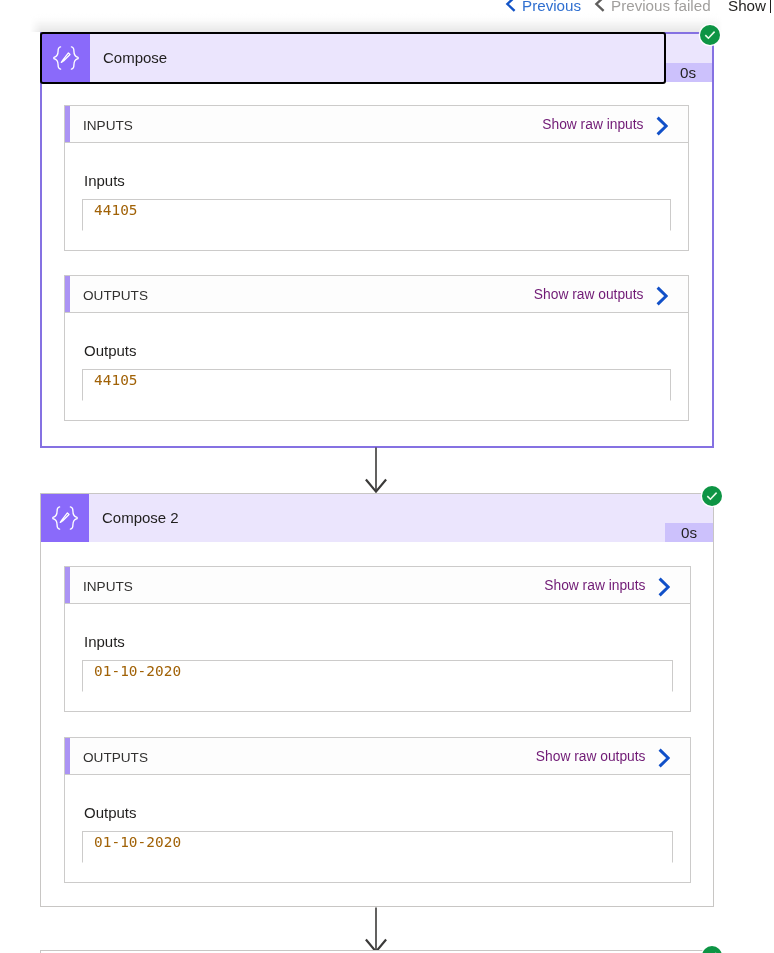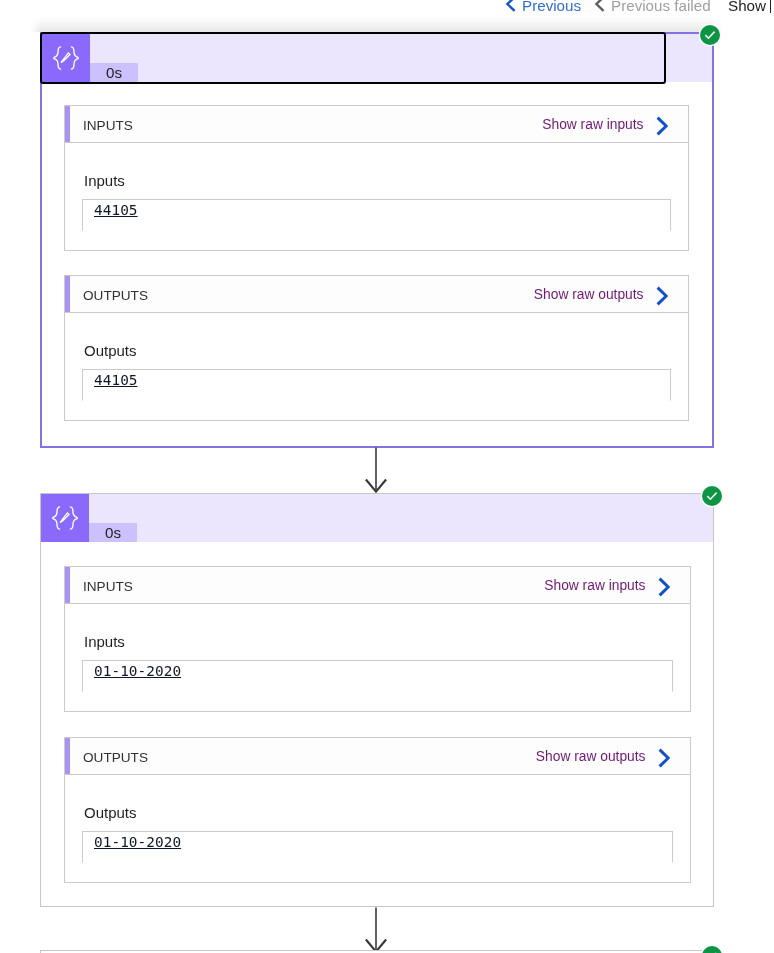--- a/index.html
+++ b/index.html
@@ -47,22 +47,22 @@
                border:1px solid #cccbca;display:flex;align-items:center;}
   .panel .phdr .stripe{position:absolute;left:0;top:0;bottom:0;width:5px;background:#ab93f4;}
   .panel .phdr .ptitle{margin-left:18px;font-size:13.6px;color:#323130;position:relative;top:1px;}
   .panel .phdr .praw{position:absolute;right:20.5px;font-size:13.8px;color:#701a75;
                      display:flex;align-items:center;gap:12px;}
   .panel .phdr .chevr{position:relative;top:1.5px;}
   .panel .pbody{box-sizing:border-box;border:1px solid #cccbca;border-top:none;background:#fff;
                 padding:0;}
   .fieldlabel{font-size:15px;color:#201f1e;font-weight:400;}
   .valuebox{box-sizing:border-box;border:1px solid #cccbca;background:#fff;
-            font-family:"DejaVu Sans Mono",monospace;font-size:14.4px;color:#0f172a;
-            display:flex;align-items:center;padding-left:11px;letter-spacing:0.05px;text-decoration:underline;}
+            font-family:"DejaVu Sans Mono",monospace;font-size:14.4px;color:#a16207;
+            display:flex;align-items:center;padding-left:11px;letter-spacing:0.05px;}
 
   
   .arrow{position:absolute;}
 
   
   #card1{left:40px;top:32px;width:674px;height:416px;border-width:2px;}
   #dot1{left:658px;top:-9px;}
   #c1-inputs{left:22px;top:71px;width:625px;}
   #c1-outputs{left:22px;top:241px;width:625px;}
 
@@ -112,20 +112,21 @@
   <div class="card selected" id="card1">
     <div class="cardhdr focus">
       <div class="focusring"></div>
       <div class="hdricon">
         <svg width="26" height="26" viewBox="0 0 26 26" aria-hidden="true">
           <path d="M7.6 1.9 C5.1 2.3 5.1 4.0 5.1 6.0 C5.1 9.2 4.3 11.6 0.9 12.3 L0.9 13.7 C4.3 14.4 5.1 16.8 5.1 20.0 C5.1 22.0 5.1 23.7 7.6 24.1" fill="none" stroke="#ffffff" stroke-width="1.35" stroke-linecap="round" stroke-linejoin="round"></path>
           <path d="M18.4 1.9 C20.9 2.3 20.9 4.0 20.9 6.0 C20.9 9.2 21.7 11.6 25.1 12.3 L25.1 13.7 C21.7 14.4 20.9 16.8 20.9 20.0 C20.9 22.0 20.9 23.7 18.4 24.1" fill="none" stroke="#ffffff" stroke-width="1.35" stroke-linecap="round" stroke-linejoin="round"></path>
           <path d="M15.4 7.9 L17.0 9.5 L10.8 15.7 L8.3 17.4 L10.0 14.9 Z" fill="none" stroke="#ffffff" stroke-width="1.3" stroke-linejoin="round"></path>
         </svg>
       </div>
+      <div class="hdrtitle">Compose</div>
       <div class="hdrdur">0s</div>
     </div>
     <div class="statusdot" id="dot1">
       <svg width="14" height="14" viewBox="0 0 14 14" aria-hidden="true">
         <path d="M2.3 7.1 L5.4 10.2 L11.6 3.6" fill="none" stroke="#eafbe9" stroke-width="1.6" stroke-linecap="butt" stroke-linejoin="miter"></path>
       </svg>
     </div>
 
     <div class="panel" id="c1-inputs">
       <div class="phdr">
@@ -169,20 +170,21 @@
 
   <div class="card plain" id="card2">
     <div class="cardhdr">
       <div class="hdricon">
         <svg width="26" height="26" viewBox="0 0 26 26" aria-hidden="true">
           <path d="M7.6 1.9 C5.1 2.3 5.1 4.0 5.1 6.0 C5.1 9.2 4.3 11.6 0.9 12.3 L0.9 13.7 C4.3 14.4 5.1 16.8 5.1 20.0 C5.1 22.0 5.1 23.7 7.6 24.1" fill="none" stroke="#ffffff" stroke-width="1.35" stroke-linecap="round" stroke-linejoin="round"></path>
           <path d="M18.4 1.9 C20.9 2.3 20.9 4.0 20.9 6.0 C20.9 9.2 21.7 11.6 25.1 12.3 L25.1 13.7 C21.7 14.4 20.9 16.8 20.9 20.0 C20.9 22.0 20.9 23.7 18.4 24.1" fill="none" stroke="#ffffff" stroke-width="1.35" stroke-linecap="round" stroke-linejoin="round"></path>
           <path d="M15.4 7.9 L17.0 9.5 L10.8 15.7 L8.3 17.4 L10.0 14.9 Z" fill="none" stroke="#ffffff" stroke-width="1.3" stroke-linejoin="round"></path>
         </svg>
       </div>
+      <div class="hdrtitle">Compose 2</div>
       <div class="hdrdur">0s</div>
     </div>
     <div class="statusdot" id="dot2">
       <svg width="14" height="14" viewBox="0 0 14 14" aria-hidden="true">
         <path d="M2.3 7.1 L5.4 10.2 L11.6 3.6" fill="none" stroke="#eafbe9" stroke-width="1.6" stroke-linecap="butt" stroke-linejoin="miter"></path>
       </svg>
     </div>
 
     <div class="panel" id="c2-inputs">
       <div class="phdr">

